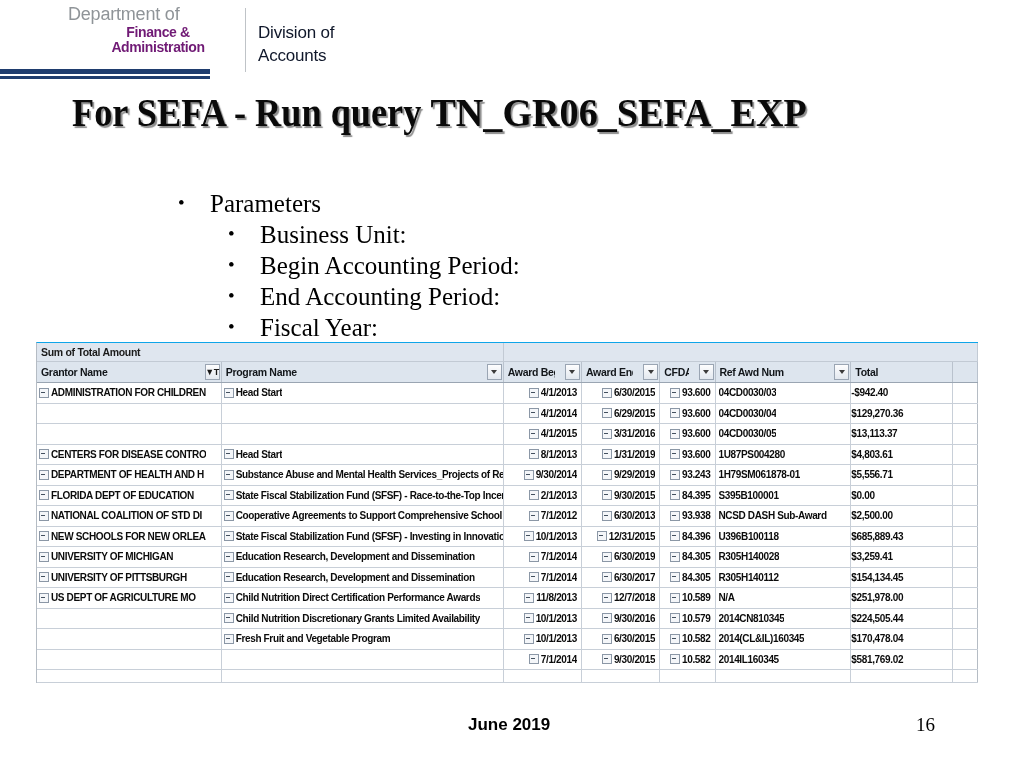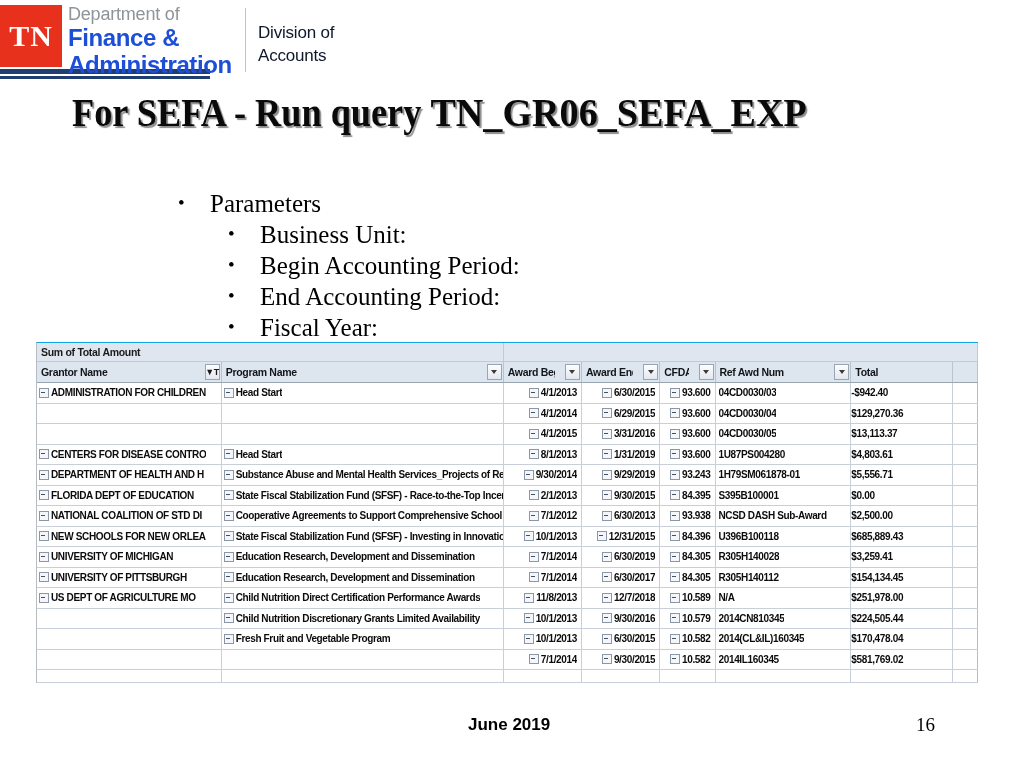--- a/index.html
+++ b/index.html
@@ -58,25 +58,26 @@
   }
   .dept-line1 {
     font-family: "Liberation Sans", sans-serif;
     font-size: 18px;
     color: #8f9498;
     line-height: 1.15;
     letter-spacing: -0.2px;
   }
   .dept-line2, .dept-line3 {
     font-family: "Liberation Sans", sans-serif;
-    font-size: 24px;
+    font-size: 14px;
     font-weight: bold;
-    color: #1d4ed8;
+    color: #701a75;
     line-height: 1.12;
     letter-spacing: -0.4px;
+    text-align: center;
   }
   .divider-v {
     position: absolute;
     left: 245px; top: 8px;
     width: 1px; height: 64px;
     background: #bfc3c7;
   }
   .division-block {
     position: absolute;
     left: 258px; top: 22px;
@@ -318,23 +319,20 @@
     left: 916px; top: 714px;
     font-family: "Liberation Serif", serif;
     font-size: 19px;
     color: #000000;
   }
 </style>
 </head>
 <body>
 
 <div class="logo-band">
-  <div class="tn-mark">
-    <span class="tn-text">TN</span>
-  </div>
   <div class="tn-rule-navy"></div>
   <div class="tn-rule-navy2"></div>
 
   <div class="dept-block">
     <div class="dept-line1">Department of</div>
     <div class="dept-line2">Finance &amp;</div>
     <div class="dept-line3">Administration</div>
   </div>
 
   <div class="divider-v"></div>

